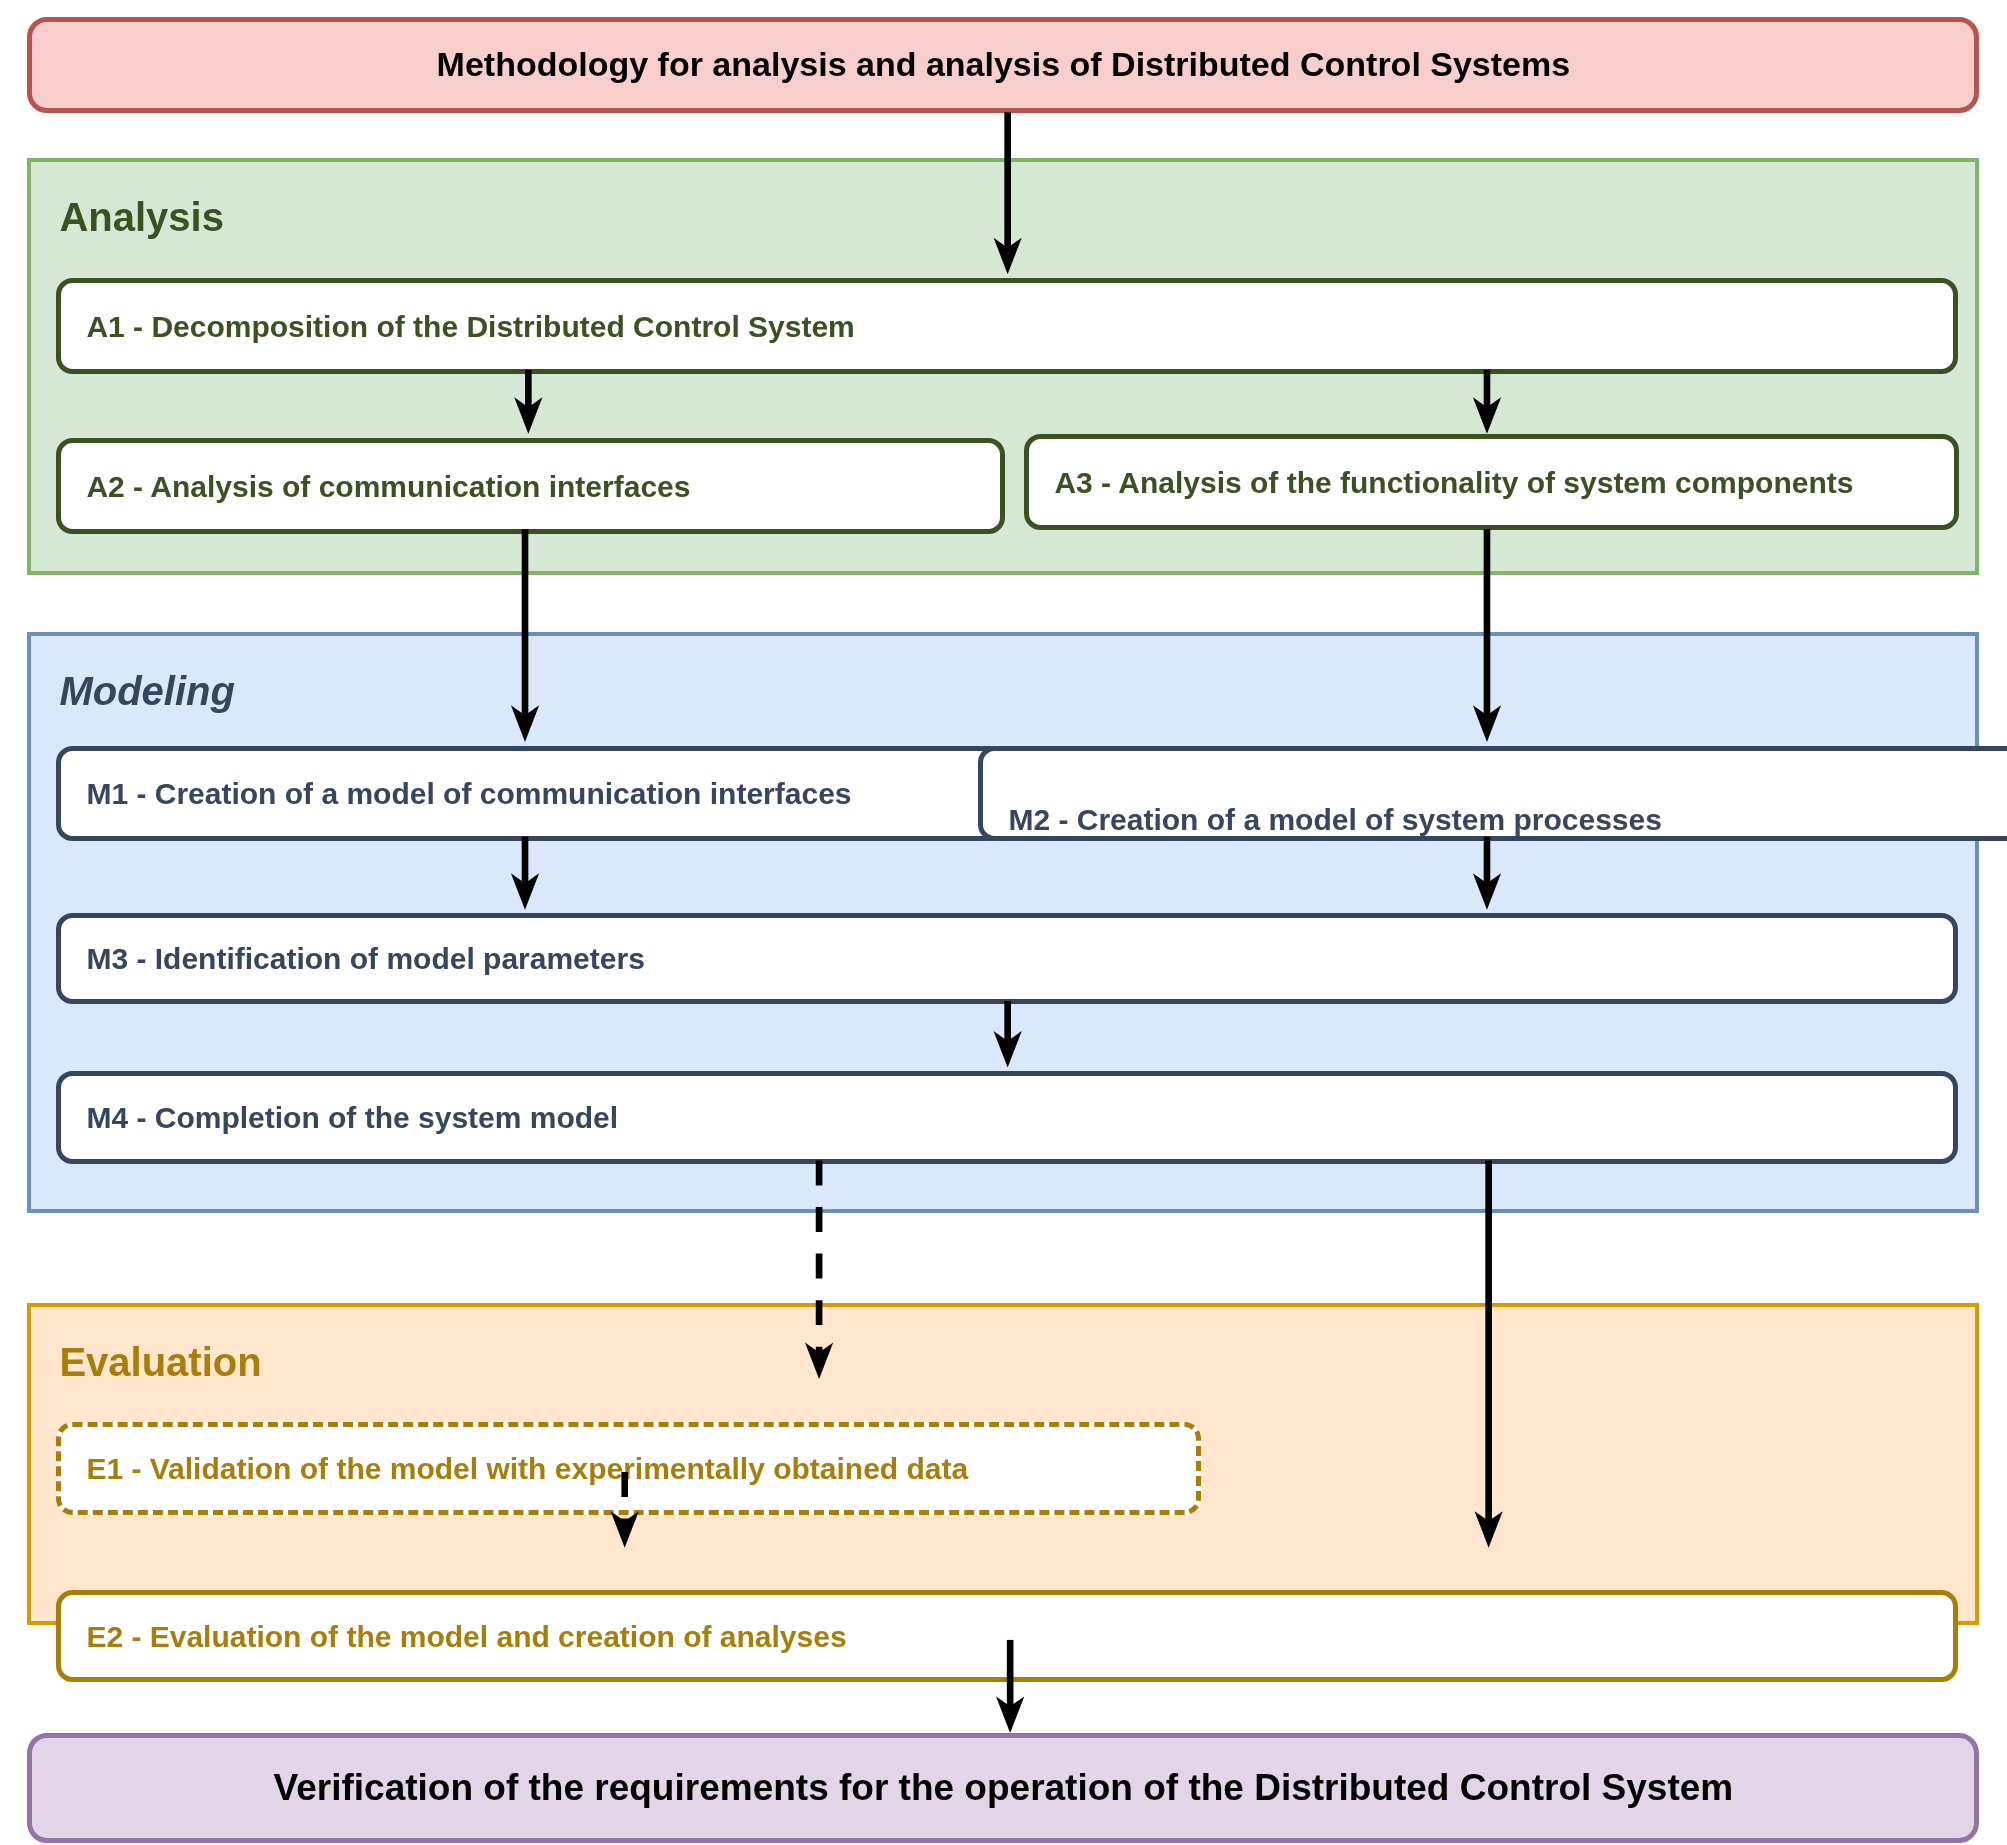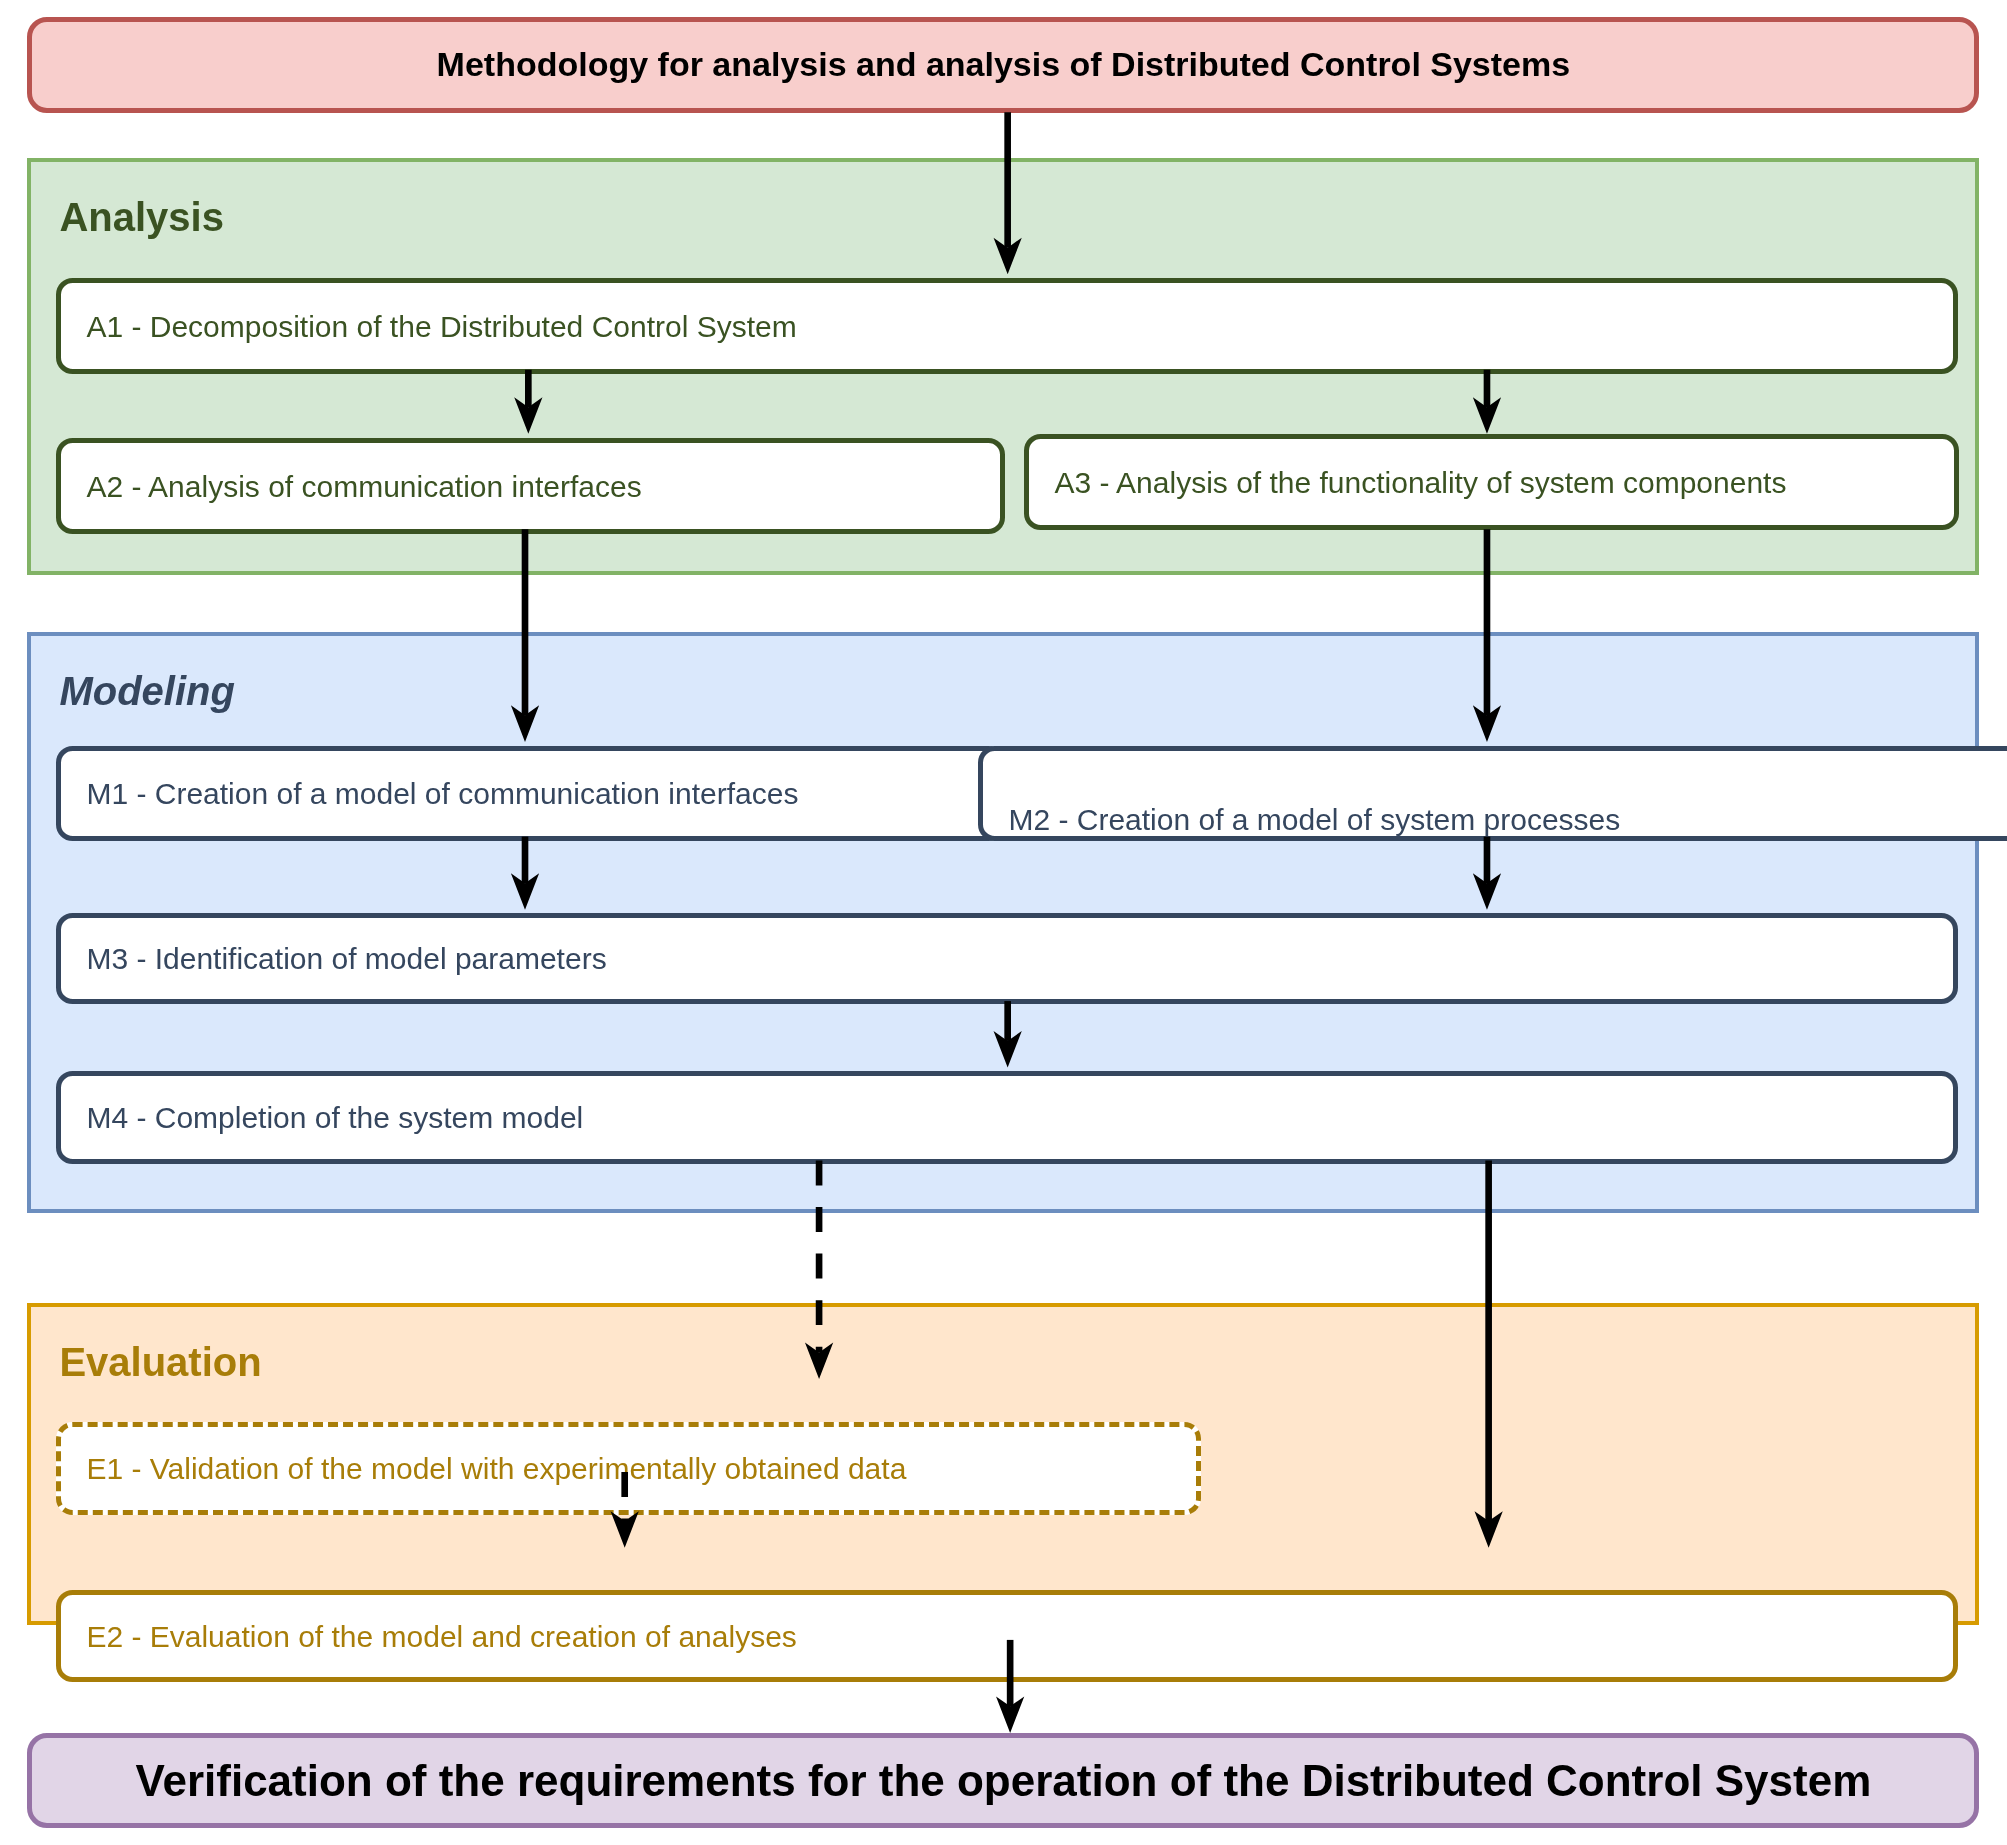--- a/index.html
+++ b/index.html
@@ -31,24 +31,24 @@
   }
   .endbox.title {
     top: 16.6px;
     height: 96px;
     background: var(--title-fill, #F8CECC);
     border: 5px solid var(--title-stroke, #B85450);
     font-size: 34px;
   }
   .endbox.footer {
     top: 1733px;
-    height: 95px;
+    height: 110px;
     background: var(--footer-fill, #E1D5E7);
     border: 5px solid var(--footer-stroke, #9673A6);
-    font-size: 44px;
+    font-size: 37px;
   }
   
   .band {
     position: absolute;
     left: 27.4px;
     width: 1952px;
     box-sizing: border-box;
   }
   .band.analysis {
     top: 158px;  height: 417px;
@@ -79,21 +79,21 @@
   
   .node {
     position: absolute;
     box-sizing: border-box;
     background: var(--box-fill, #ffffff);
     border-radius: 16.6px;
     display: flex;
     align-items: center;
     padding: 0 25px;
     font-size: 30px;
-    font-weight: normal;
+    font-weight: bold;
     line-height: 1.1;
   }
   .band.analysis .node {
     border: 5.8px solid var(--analysis-dark, #3A5222);
     color: var(--analysis-dark, #3A5222);
   }
   .band.modeling .node {
     border: 5.8px solid var(--modeling-dark, #35465E);
     color: var(--modeling-dark, #35465E);
   }

